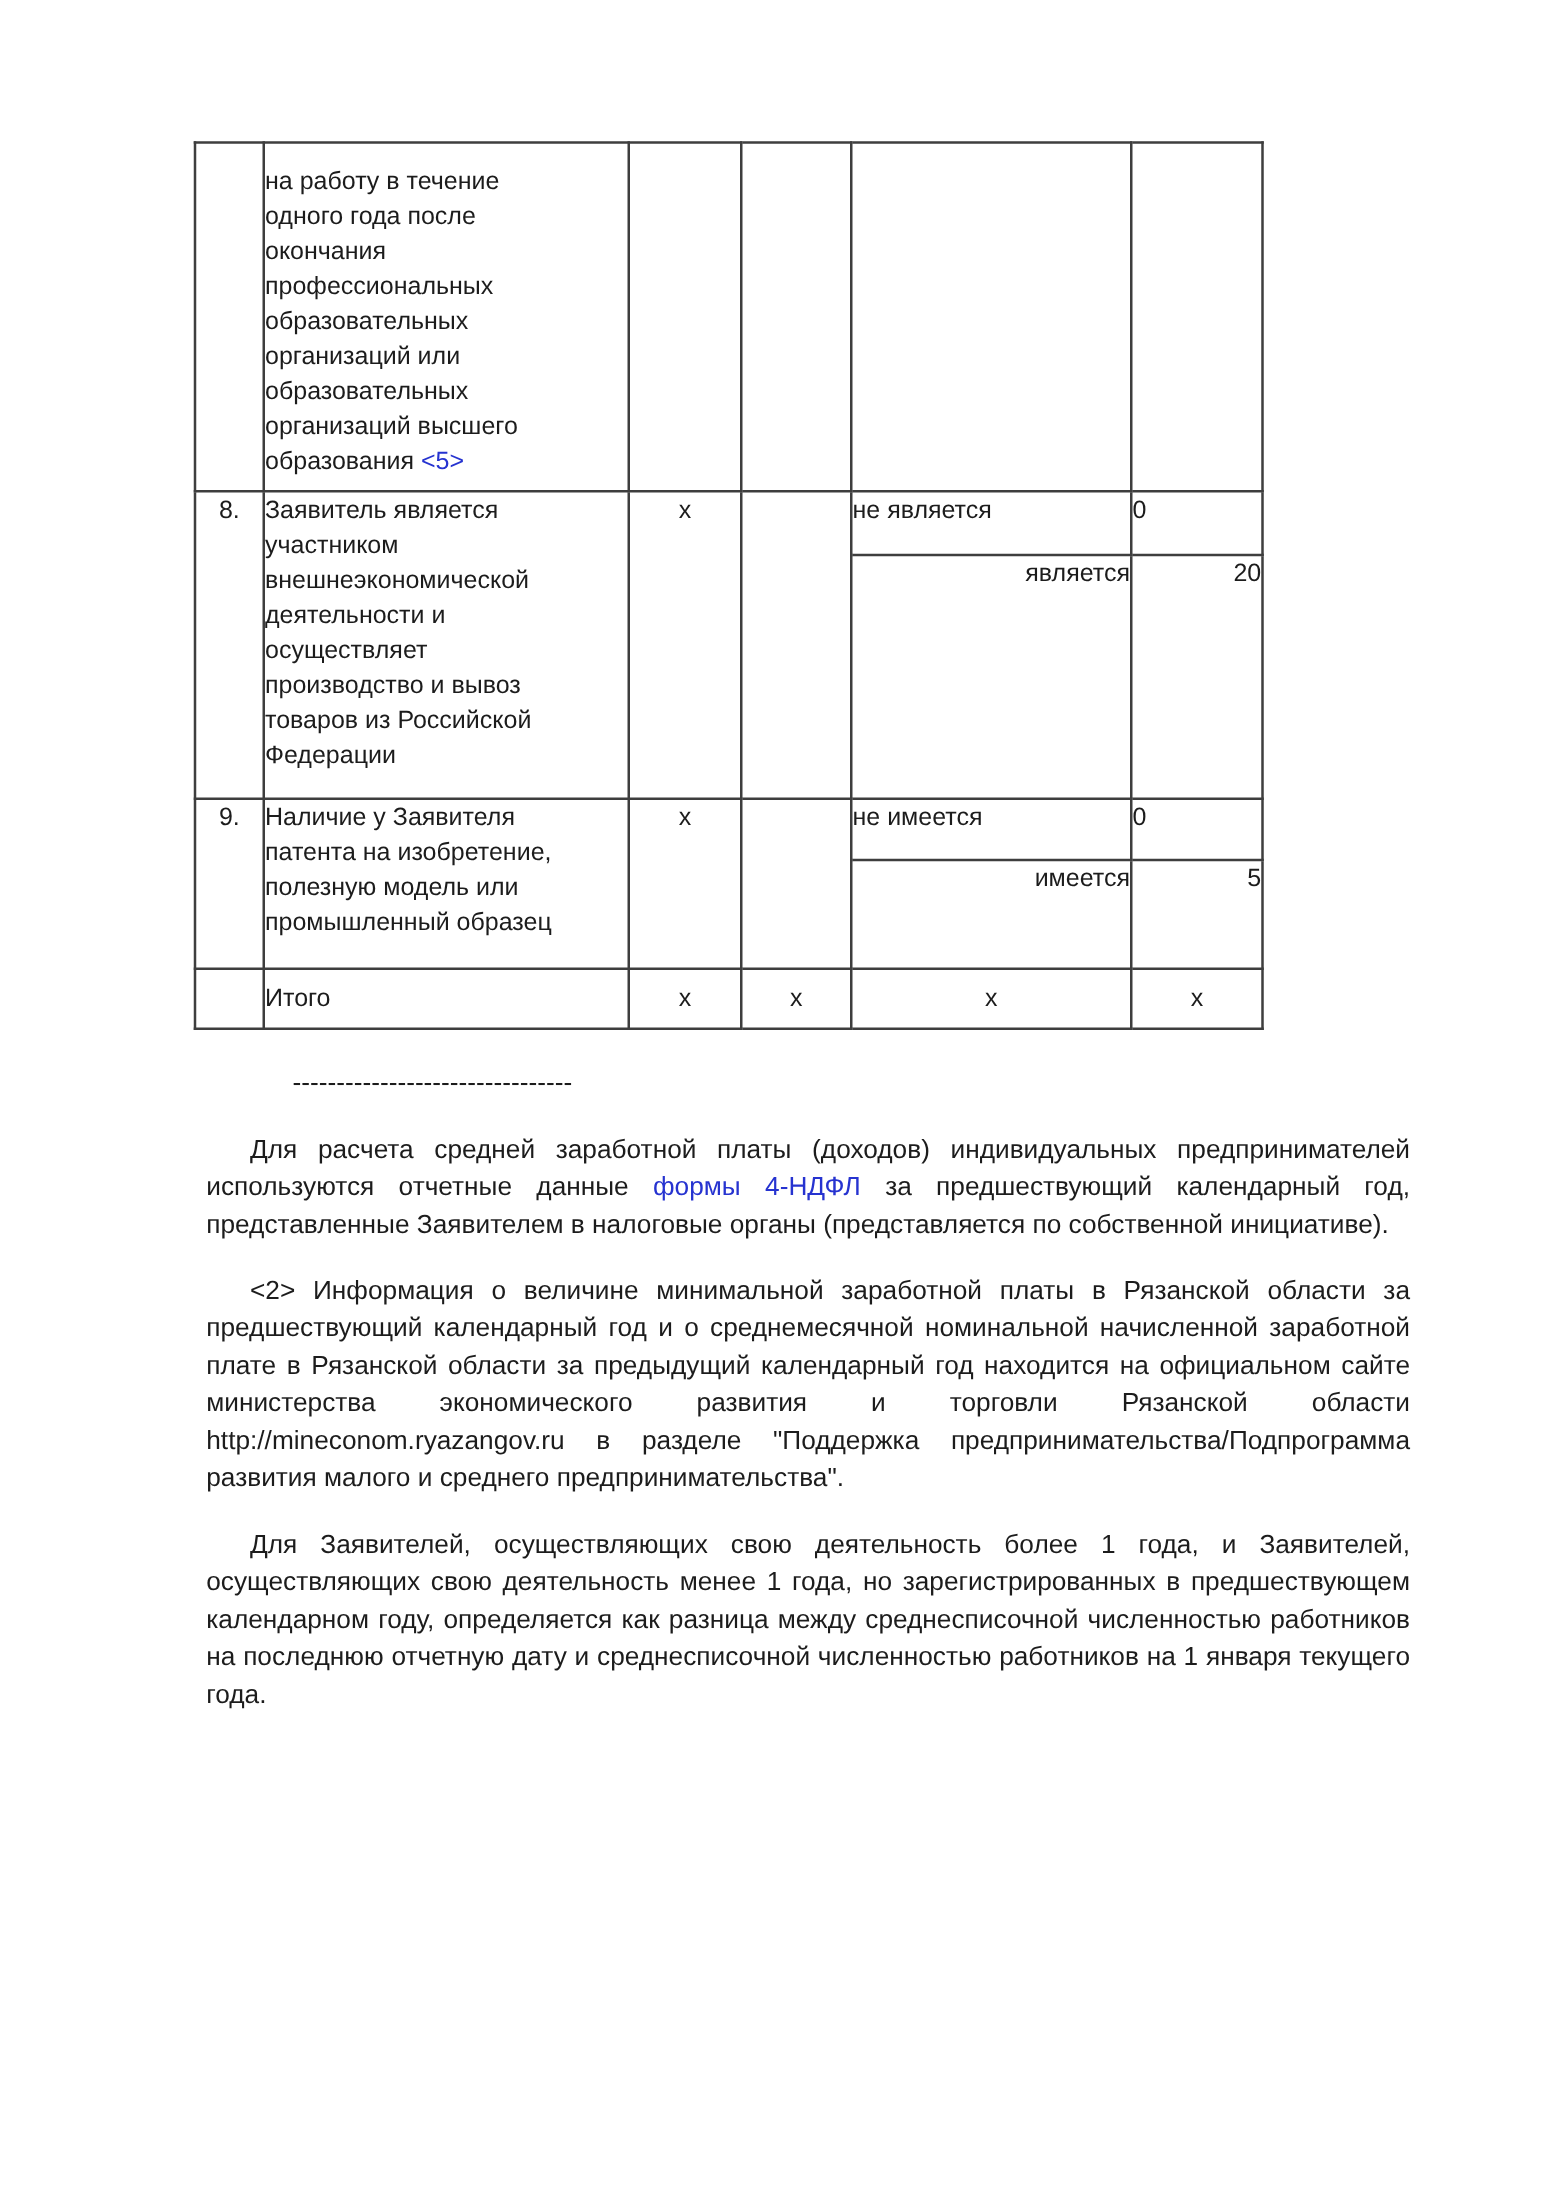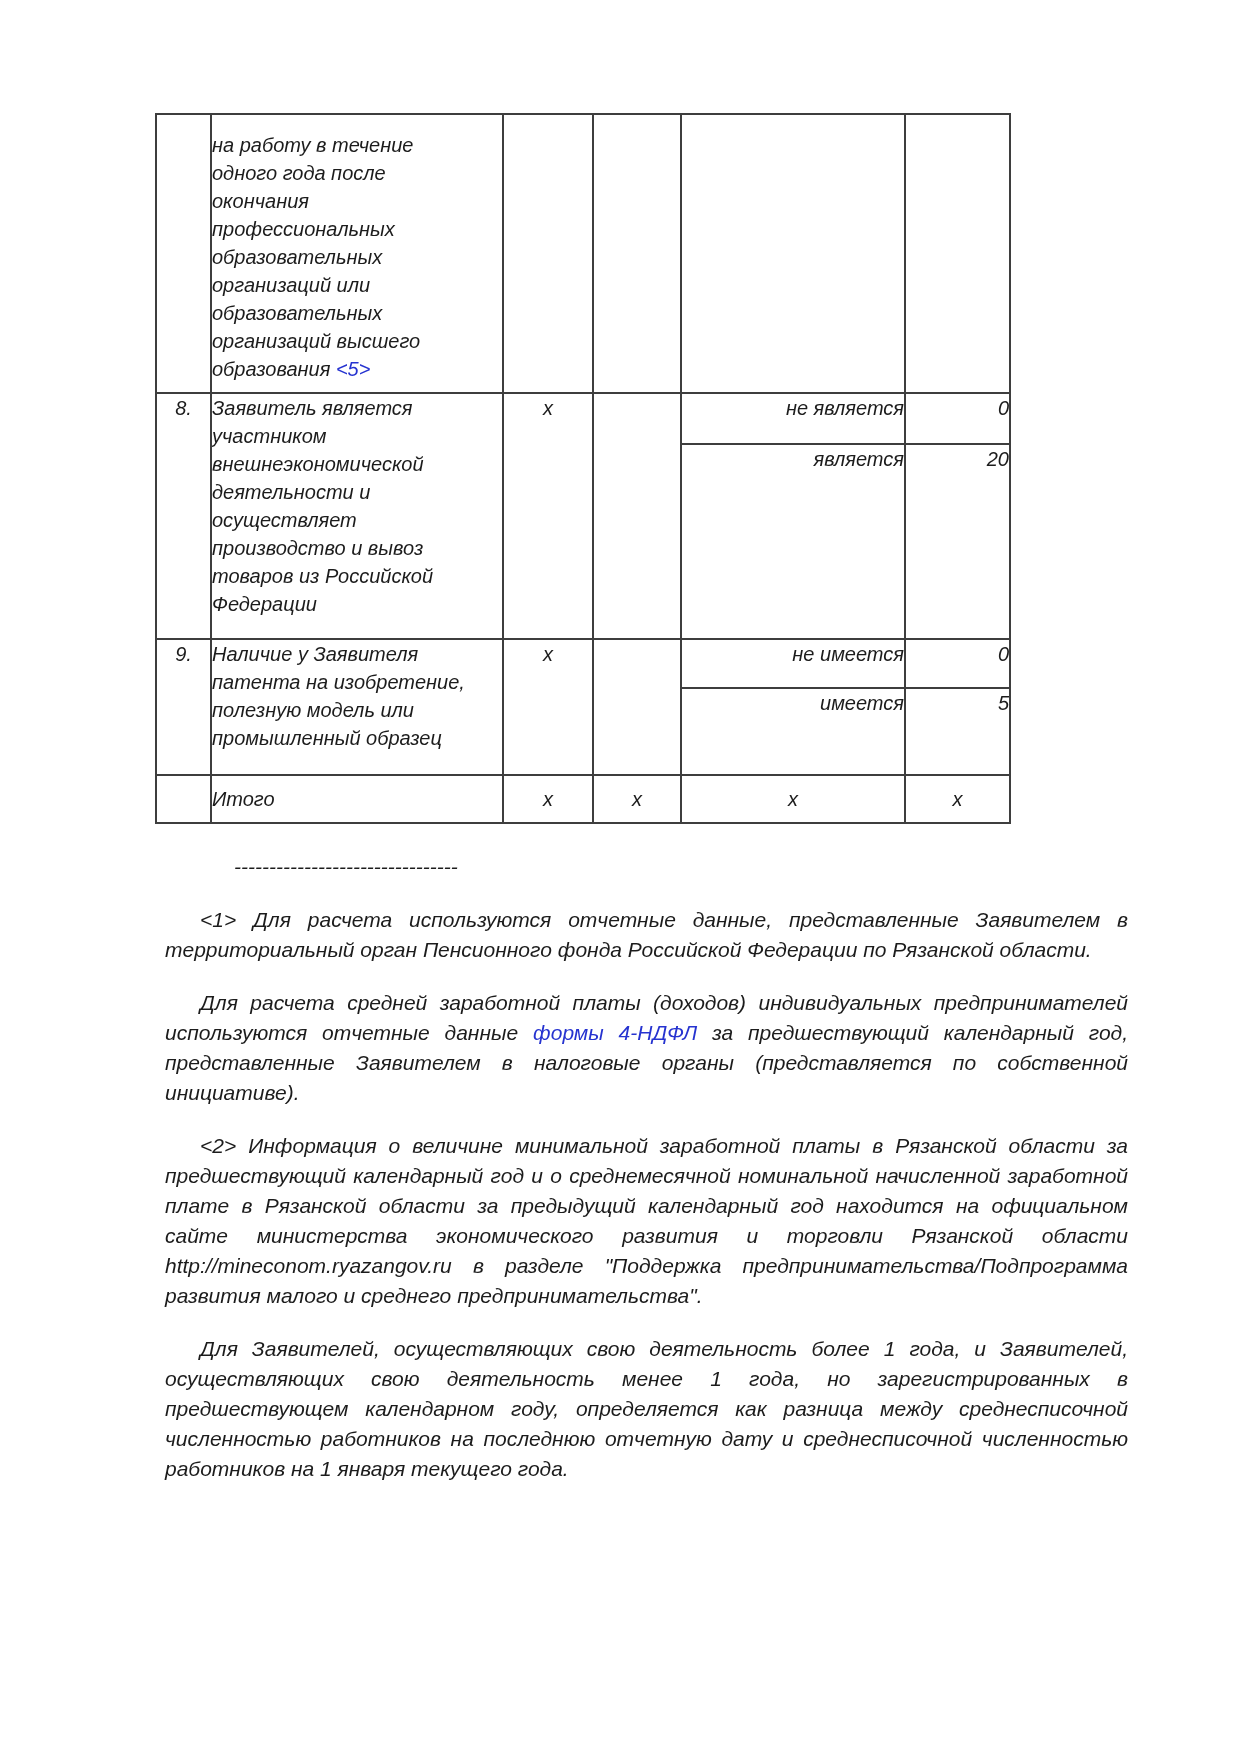--- a/index.html
+++ b/index.html
@@ -4,21 +4,20 @@
 <style>
   html,body{margin:0;padding:0;background:#ffffff;}
   .page{
     position:relative;
     width:1240px;
     height:1754px;
     background:#ffffff;
     font-family:"Liberation Sans","DejaVu Sans",sans-serif;
     color:#1c1c1c;
     overflow:hidden;
-    font-style:italic;
   }
   
   .doc-table{
     position:absolute;
     left:155px;
     top:113px;
     width:854px;
     border-collapse:collapse;
     table-layout:fixed;
   }
@@ -37,21 +36,21 @@
   .rowC2{height:87px;}
   .rowD{height:48px;padding-left:40px;}
   .c-text{
     padding:10px 8px 4px 10px;
     white-space:pre-line;
     text-align:left;
   }
   .rowA .c-text{padding-top:16px;}
   .c-num{text-align:center;padding-top:10px;}
   .c-x{text-align:center;padding-top:10px;}
-  .opt{text-align:right;vertical-align:middle;}
+  .opt{text-align:left;vertical-align:middle;}
   .opt-tall{text-align:right;vertical-align:top;padding-top:13px;}
   .rowD td{vertical-align:middle;}
   .rowD .c-x{padding-top:0;}
   .c-total{padding-left:10px;vertical-align:middle;text-align:left;}
   .link{color:#2633d0;}
   
   .textcol{
     position:absolute;
     left:165px;
     top:852px;
@@ -134,19 +133,18 @@
         <td class="c-x">x</td>
         <td class="c-x">x</td>
         <td class="c-x">x</td>
         <td class="c-x">x</td>
       </tr>
     </tbody>
   </table>
 
   <div class="textcol">
     <p class="dash">--------------------------------</p>
-    <p>&lt;1&gt; Для расчета используются отчетные данные, представленные Заявителем в территориальный орган Пенсионного фонда Российской Федерации по Рязанской области.</p>
     <p><span>Для расчета средней заработной платы (доходов) индивидуальных предпринимателей используются отчетные данные </span><span class="link">формы 4-НДФЛ</span><span> за предшествующий календарный год, представленные Заявителем в налоговые органы (представляется по собственной инициативе).</span></p>
     <p>&lt;2&gt; Информация о величине минимальной заработной платы в Рязанской области за предшествующий календарный год и о среднемесячной номинальной начисленной заработной плате в Рязанской области за предыдущий календарный год находится на официальном сайте министерства экономического развития и торговли Рязанской области http://mineconom.ryazangov.ru в разделе "Поддержка предпринимательства/Подпрограмма развития малого и среднего предпринимательства".</p>
     <p>Для Заявителей, осуществляющих свою деятельность более 1 года, и Заявителей, осуществляющих свою деятельность менее 1 года, но зарегистрированных в предшествующем календарном году, определяется как разница между среднесписочной численностью работников на последнюю отчетную дату и среднесписочной численностью работников на 1 января текущего года.</p>
   </div>
 
 </div>
 
 </body></html>

